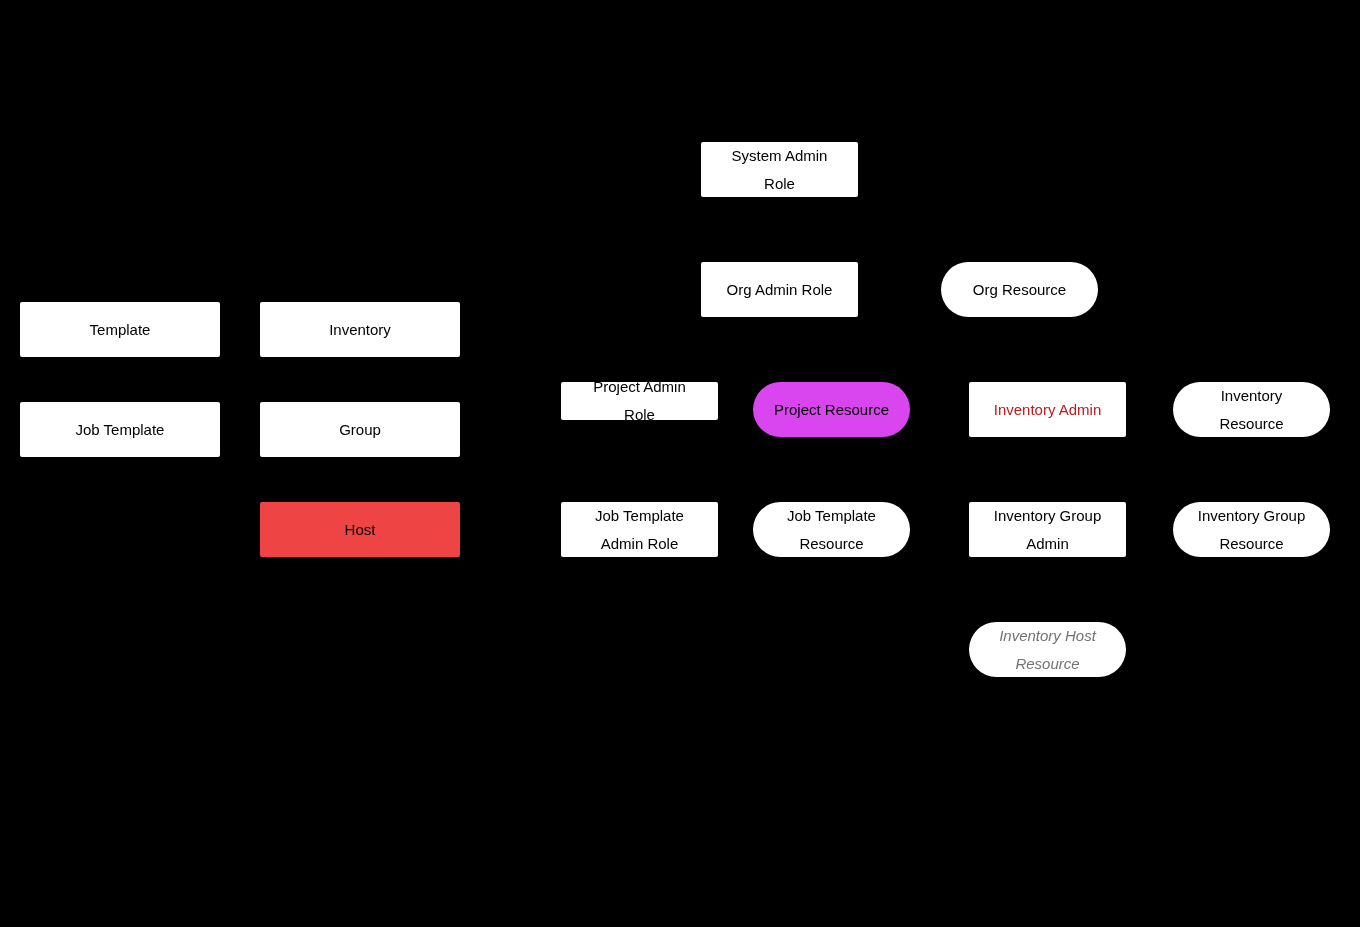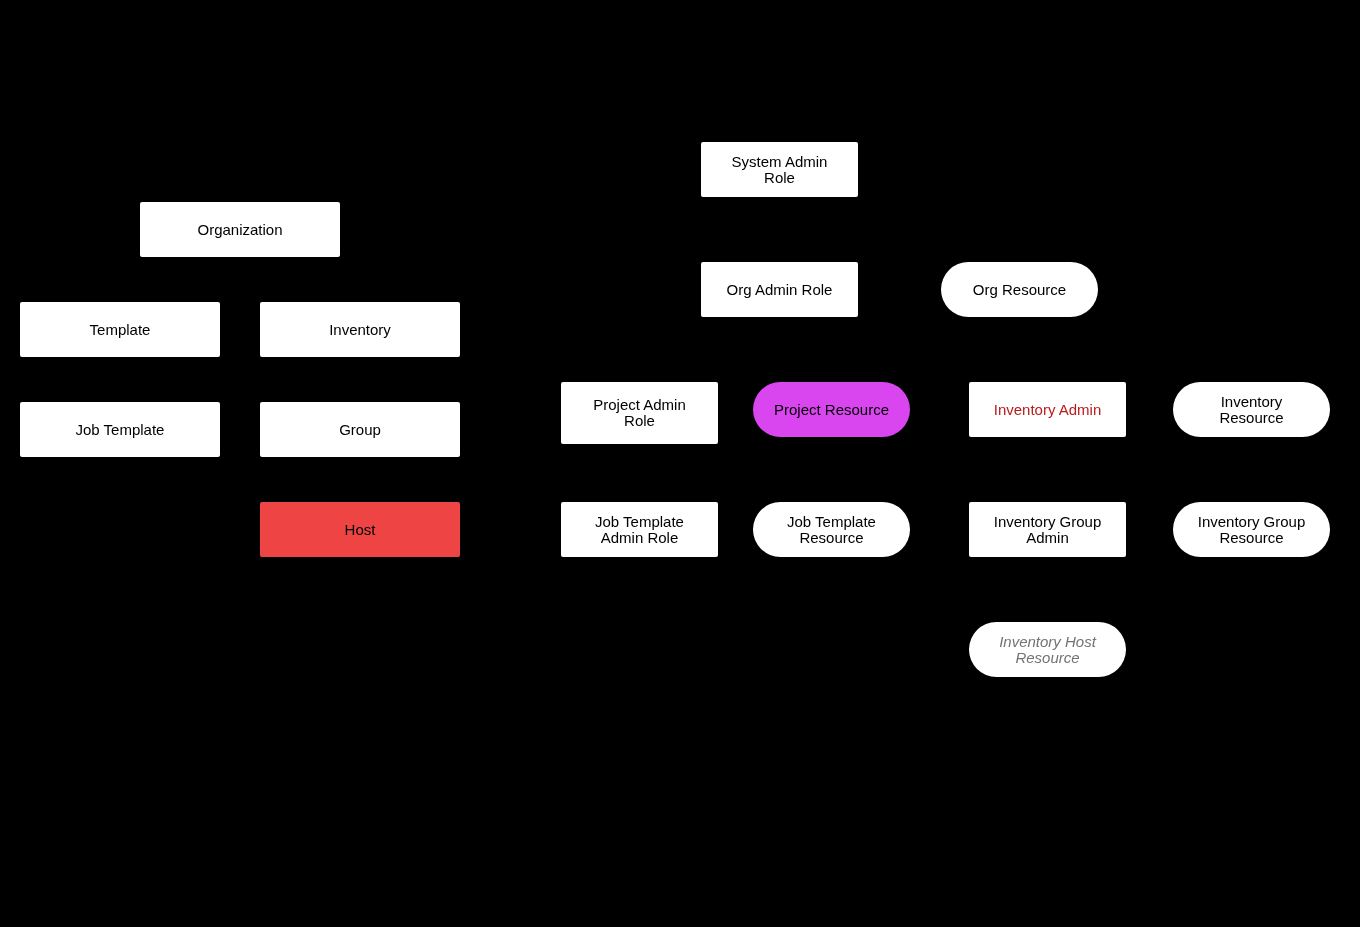--- a/index.html
+++ b/index.html
@@ -17,47 +17,46 @@
   }
   .node {
     position: absolute;
     background: #ffffff;
     color: #000000;
     display: flex;
     align-items: center;
     justify-content: center;
     text-align: center;
     font-size: 15px;
-    line-height: 16px;
+    line-height: 28px;
     box-sizing: border-box;
     padding: 2px 6px;
     white-space: pre-line;
   }
   .node.rect {
     border-radius: 2px;
   }
   .node.pill {
     border-radius: 999px;
   }
 </style>
 </head>
 <body>
 
 <div id="canvas" style="background: rgb(0, 0, 0);">
-    <div class="node rect" style="left: 140px; top: 202px; width: 200px; height: 55px; background: rgb(255, 255, 255); color: rgb(0, 0, 0);">Organization</div>
     <div class="node rect" style="left: 20px; top: 302px; width: 200px; height: 55px; background: rgb(255, 255, 255); color: rgb(0, 0, 0);">Template</div>
     <div class="node rect" style="left: 260px; top: 302px; width: 200px; height: 55px; background: rgb(255, 255, 255); color: rgb(0, 0, 0);">Inventory</div>
     <div class="node rect" style="left: 20px; top: 402px; width: 200px; height: 55px; background: rgb(255, 255, 255); color: rgb(0, 0, 0);">Job Template</div>
     <div class="node rect" style="left: 260px; top: 402px; width: 200px; height: 55px; background: rgb(255, 255, 255); color: rgb(0, 0, 0);">Group</div>
     <div class="node rect" style="left: 260px; top: 502px; width: 200px; height: 55px; background: #ef4444; color: rgb(0, 0, 0);">Host</div>
     <div class="node rect" style="left: 701px; top: 142px; width: 157px; height: 55px; background: rgb(255, 255, 255); color: rgb(0, 0, 0);">System Admin
 Role</div>
     <div class="node rect" style="left: 701px; top: 262px; width: 157px; height: 55px; background: rgb(255, 255, 255); color: rgb(0, 0, 0);">Org Admin Role</div>
     <div class="node pill" style="left: 941px; top: 262px; width: 157px; height: 55px; background: rgb(255, 255, 255); color: rgb(0, 0, 0);">Org Resource</div>
-    <div class="node rect" style="left: 561px; top: 382px; width: 157px; height: 62px; background: rgb(255, 255, 255); color: rgb(0, 0, 0);">Project Admin
+    <div class="node rect" style="left: 561px; top: 382px; width: 157px; height: 38px; background: rgb(255, 255, 255); color: rgb(0, 0, 0);">Project Admin
 Role</div>
     <div class="node pill" style="left: 753px; top: 382px; width: 157px; height: 55px; background: #d946ef; color: rgb(0, 0, 0);">Project Resource</div>
     <div class="node rect" style="left: 969px; top: 382px; width: 157px; height: 55px; background: rgb(255, 255, 255); color: #b91c1c;">Inventory Admin</div>
     <div class="node pill" style="left: 1173px; top: 382px; width: 157px; height: 55px; background: rgb(255, 255, 255); color: rgb(0, 0, 0);">Inventory
 Resource</div>
     <div class="node rect" style="left: 561px; top: 502px; width: 157px; height: 55px; background: rgb(255, 255, 255); color: rgb(0, 0, 0);">Job Template
 Admin Role</div>
     <div class="node pill" style="left: 753px; top: 502px; width: 157px; height: 55px; background: rgb(255, 255, 255); color: rgb(0, 0, 0);">Job Template
 Resource</div>
     <div class="node rect" style="left: 969px; top: 502px; width: 157px; height: 55px; background: rgb(255, 255, 255); color: rgb(0, 0, 0);">Inventory Group

